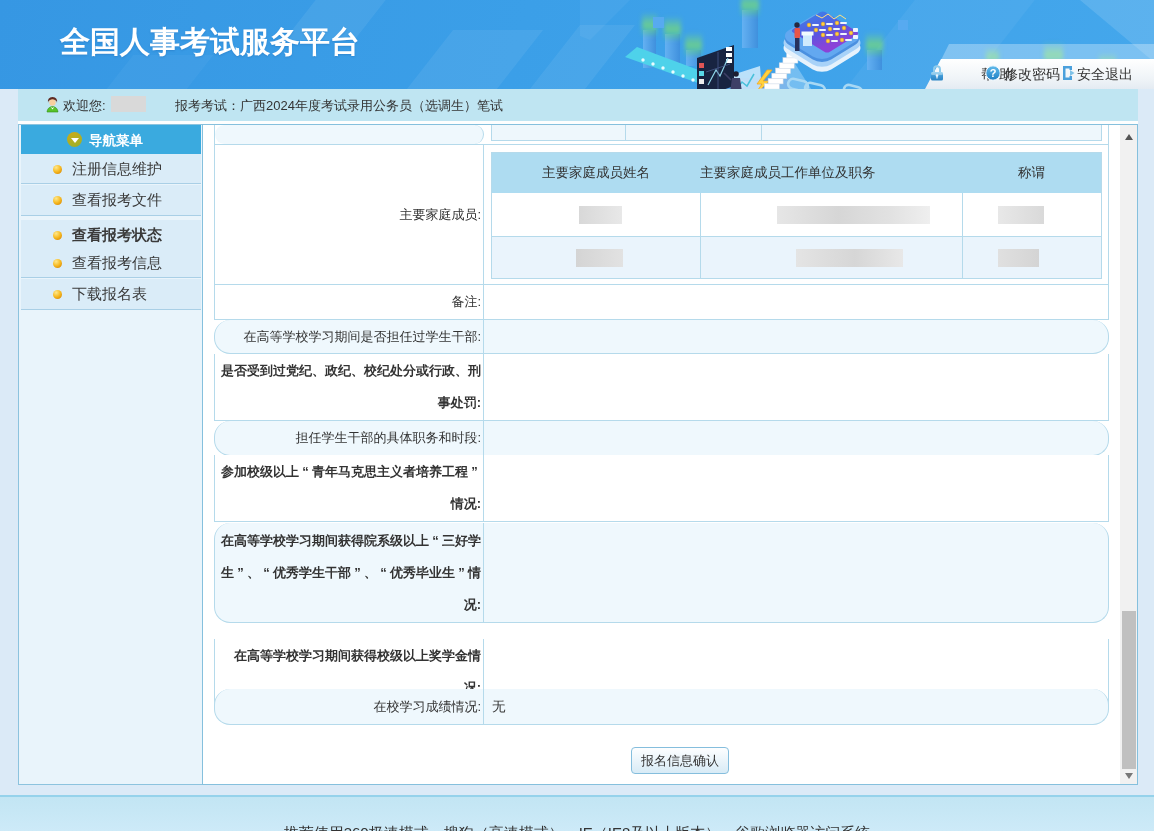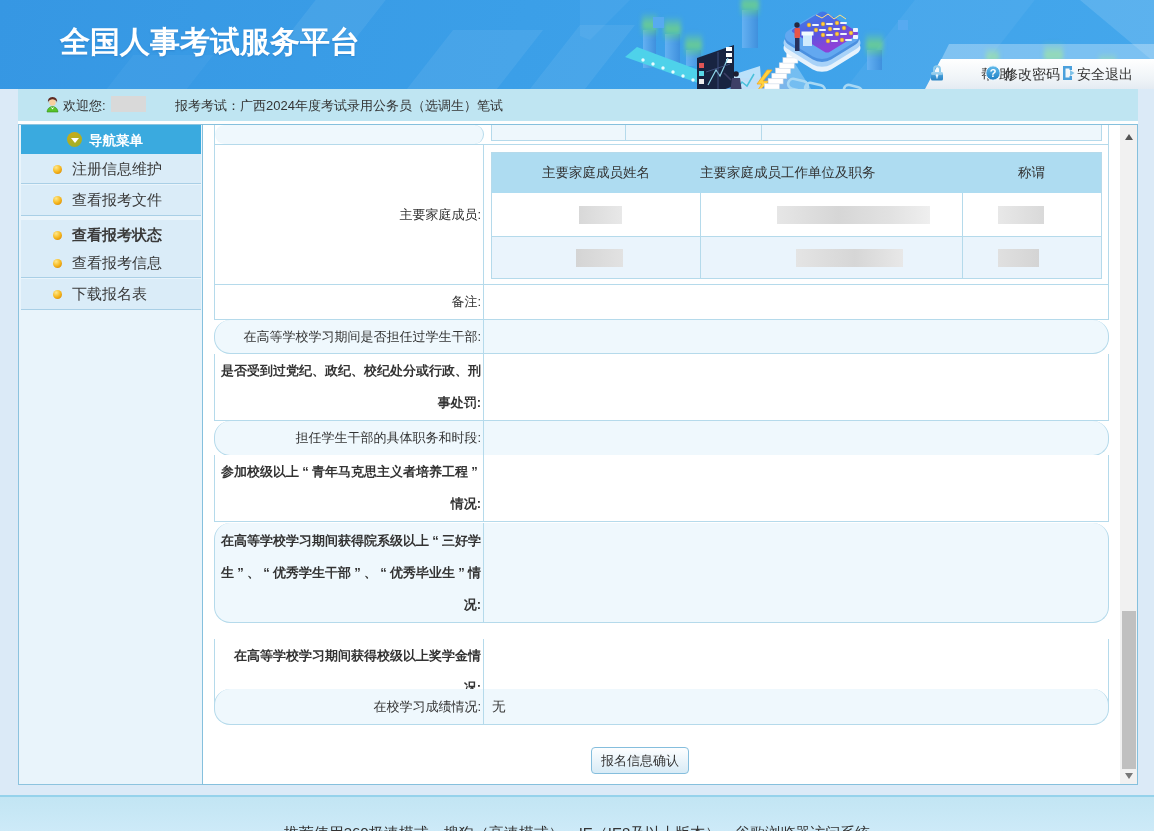--- a/index.html
+++ b/index.html
@@ -47,21 +47,21 @@
   font-size:13px;line-height:32px;padding-right:2px;box-sizing:border-box;}
 .ln{white-space:nowrap;font-weight:bold;}
 .q{display:inline-block;width:13px;text-align:center;}
 .bgl{background:#eff8fd;border-radius:16px;}
 .bgw{background:#fff;}
 
 #sbar{position:absolute;right:0;top:0;width:17px;height:659px;background:#f1f1f1;}
 #sbthumb{position:absolute;left:1.5px;top:486px;width:14px;height:158px;background:#c0c0c0;}
 .sarr{position:absolute;left:4.5px;width:0;height:0;border:4px solid transparent;}
 
-#confirm{position:absolute;left:388px;top:622px;width:98px;height:27px;box-sizing:border-box;
+#confirm{position:absolute;left:428px;top:622px;width:98px;height:27px;box-sizing:border-box;
   border:1px solid #85bedd;border-radius:4px;background:linear-gradient(#fdfeff,#d8ebf6);
   font-size:13px;color:#333;text-align:center;line-height:25px;}
 
 #footstrip{position:absolute;left:0;top:785px;width:1154px;height:10px;background:#dbeaf7;}
 #footer{position:absolute;left:0;top:795px;width:1154px;height:36px;box-sizing:border-box;
   border-top:2px solid #95d2eb;background:linear-gradient(#c2e5f3,#cdeaf8);}
 #footer .t{position:absolute;left:0;width:1154px;top:27px;text-align:center;font-size:15px;color:#333;}
 .blur{background:#dcdcdc;position:absolute;height:18px;}
 </style>
 </head>

